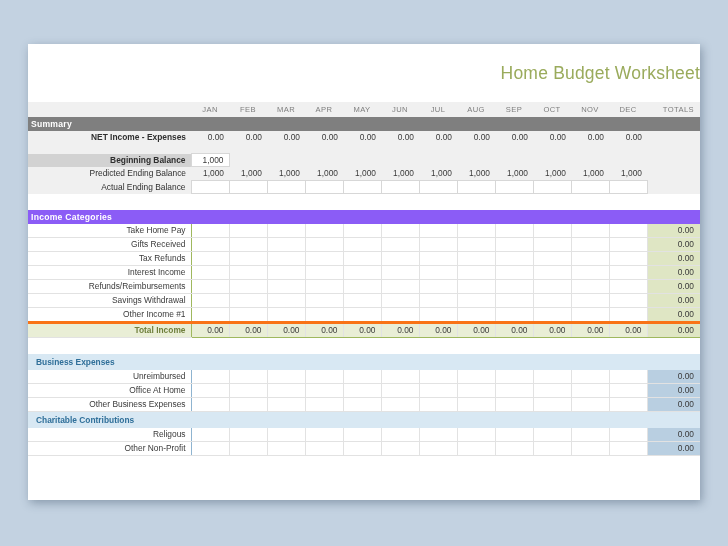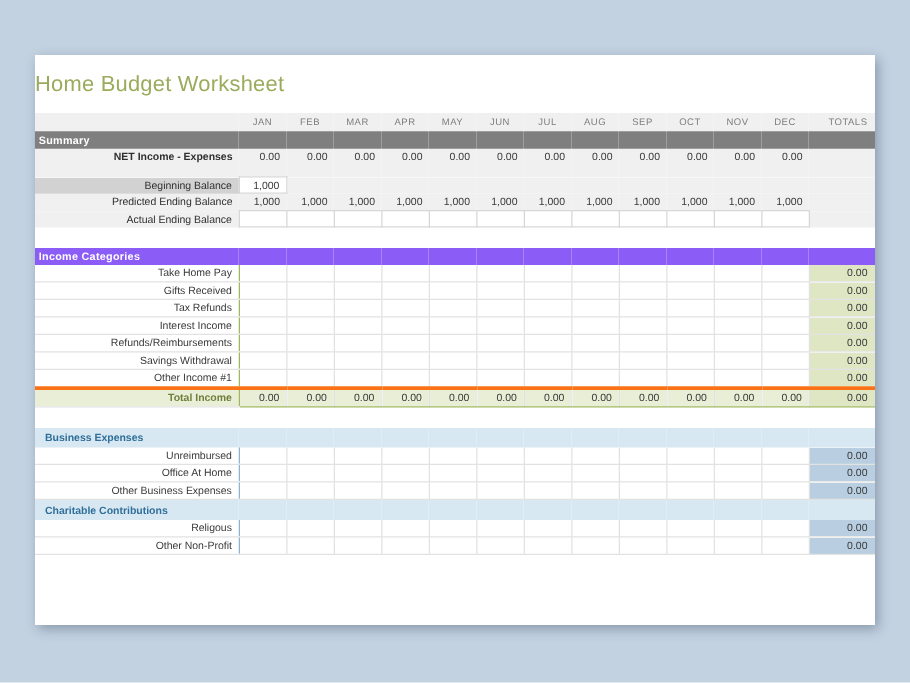--- a/index.html
+++ b/index.html
@@ -12,21 +12,21 @@
   
   #sheet{
     position:absolute;
     left:28px; top:44px;
     width:672px; height:456px;
     background:#ffffff;
     box-shadow:2px 3px 9px rgba(40,60,85,.38);
     overflow:hidden;
   }
   
-  .title-band{height:46px;background:#fff;display:flex;align-items:center;justify-content:flex-start;}
+  .title-band{height:58px;background:#fff;display:flex;align-items:center;justify-content:flex-end;}
   .title{
     color:#9aab5c;
     font-size:17.5px;
     letter-spacing:.2px;
     white-space:nowrap;
   }
   
   table{border-collapse:collapse;width:672px;table-layout:fixed;}
   col.lbl{width:163px;}
   col.mon{width:38px;}
@@ -67,21 +67,21 @@
   .bar td.lblcell{text-align:left;padding-right:5px;}
   
   .sumrow td{background:#f0f0f0;}
   .sumrow td.lblcell{font-weight:bold;color:#2f2f2f;font-size:8.4px;}
   .sumrow td.plain{font-weight:normal;}
   .sumrow td.inputcell{
     background:#ffffff;
     border:1px solid #d7d7d7;
     height:11px;line-height:11px;
   }
-  .begin td.lblcell{background:#d2d2d2;font-weight:normal;}
+  .begin td.lblcell{background:#d2d2d2;font-weight:bold;}
   .gap td{background:#f0f0f0;height:9px;}
   .whitegap td{background:#ffffff;height:16px;}
   
   .inc td{
     background:#ffffff;
     border-bottom:1px solid #e2e2e2;
   }
   .inc td.lblcell{border-bottom:1px solid #e2e2e2;}
   .inc td.firstmon{border-left:1px solid #9fb85e;}
   .inc td.moncell{border-right:1px solid #e2e2e2;}

